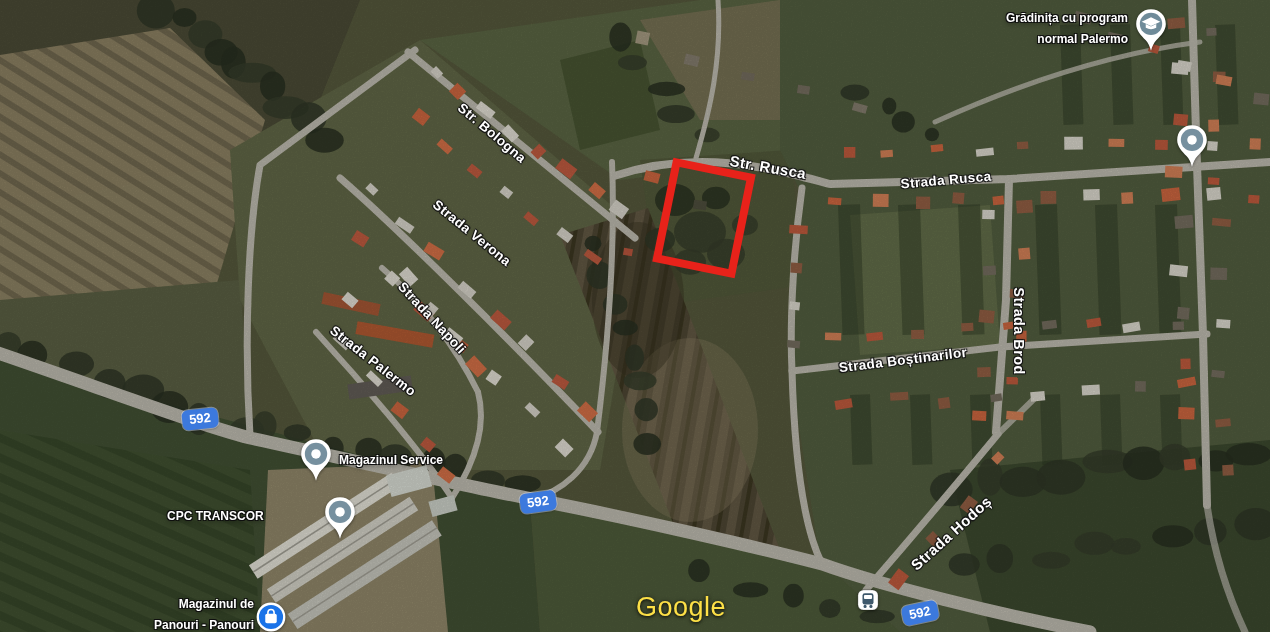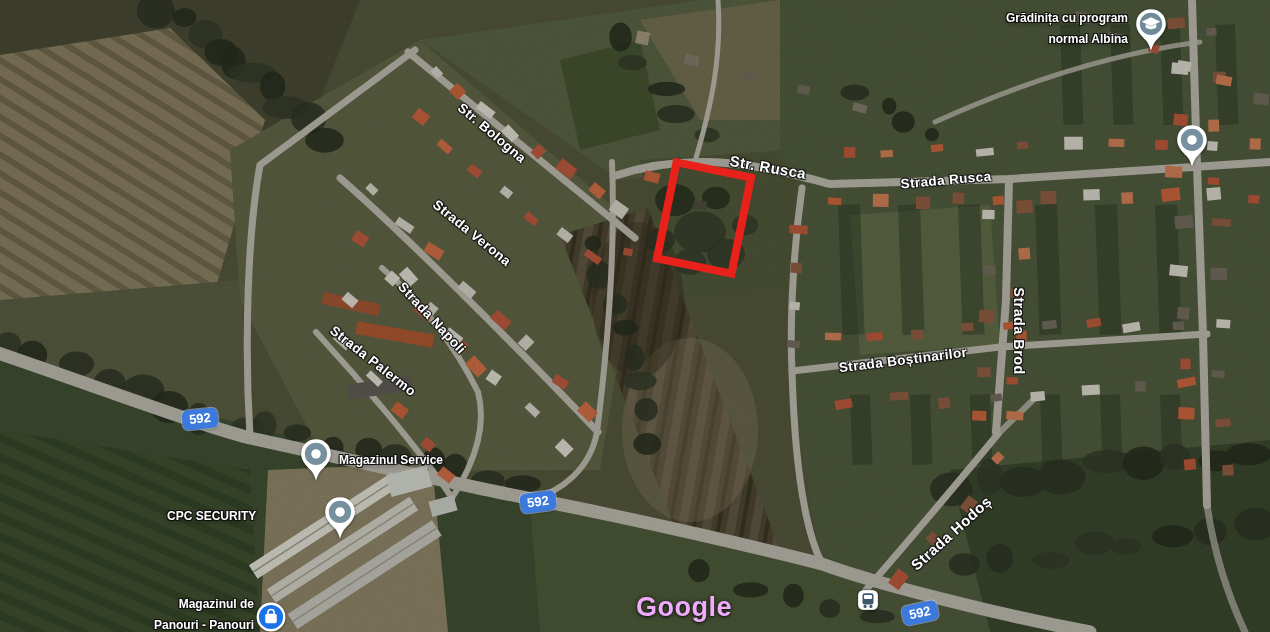--- a/index.html
+++ b/index.html
@@ -26,21 +26,21 @@
   .align-right{text-align:right;}
   .road-shield{
     position:absolute;transform:translate(-50%,-50%) rotate(var(--r,0deg));
     background:#3c79dd;color:#fff;font-weight:700;font-size:13px;line-height:17px;
     padding:1px 7px 2px;border-radius:6px;
     box-shadow:0 0 0 1px rgba(220,230,255,.45),0 1px 2px rgba(0,0,0,.45);
   }
   .pin{position:absolute;filter:drop-shadow(0 1px 1.5px rgba(0,0,0,.45));}
   .badge{position:absolute;filter:drop-shadow(0 1px 1.5px rgba(0,0,0,.45));}
   .google-watermark{
-    position:absolute;left:636px;top:592px;color:#f0abfc;font-size:27px;font-weight:700;
+    position:absolute;left:636px;top:592px;color:#fde047;font-size:27px;font-weight:400;
     letter-spacing:.5px;
     text-shadow:0 1px 3px rgba(0,0,0,.75),0 0 5px rgba(0,0,0,.4);
   }
   .hidden-defs{position:absolute;width:0;height:0;overflow:hidden;}
 </style>
 </head>
 <body>
 
 <div class="map-root">
 
@@ -395,39 +395,39 @@
     <div class="road-shield" style="left:200px;top:419px;--r:-6deg">592</div>
     <div class="road-shield" style="left:538px;top:502px;--r:-8deg">592</div>
     <div class="road-shield" style="left:920px;top:613px;--r:-12deg">592</div>
 
     <svg class="badge" style="left:857px;top:589px" width="22" height="22">
         <use href="#sym-bus"></use>
       </svg>
 
     <div class="poi-text align-right" style="left:928px;top:8px;width:200px">
       <div>Grădinița cu program</div>
-      <div>normal Albina</div>
+      <div>normal Palermo</div>
     </div>
     <svg class="pin" style="left:1134px;top:8px" width="34" height="44">
         <use href="#sym-school"></use>
       </svg>
 
     <svg class="pin" style="left:1175px;top:124px" width="34" height="44">
         <use href="#sym-pin"></use>
       </svg>
 
     <svg class="pin" style="left:299px;top:438px" width="34" height="44">
         <use href="#sym-pin"></use>
       </svg>
     <div class="poi-text" style="left:339px;top:450px">
       <div>Magazinul Service</div>
     </div>
 
     <div class="poi-text" style="left:167px;top:506px">
-      <div>CPC SECURITY</div>
+      <div>CPC TRANSCOR</div>
     </div>
     <svg class="pin" style="left:323px;top:496px" width="34" height="44">
         <use href="#sym-pin"></use>
       </svg>
 
     <div class="poi-text align-right" style="left:106px;top:594px;width:148px">
       <div>Magazinul de</div>
       <div>Panouri - Panouri</div>
     </div>
     <svg class="pin" style="left:256px;top:602px" width="30" height="30">

